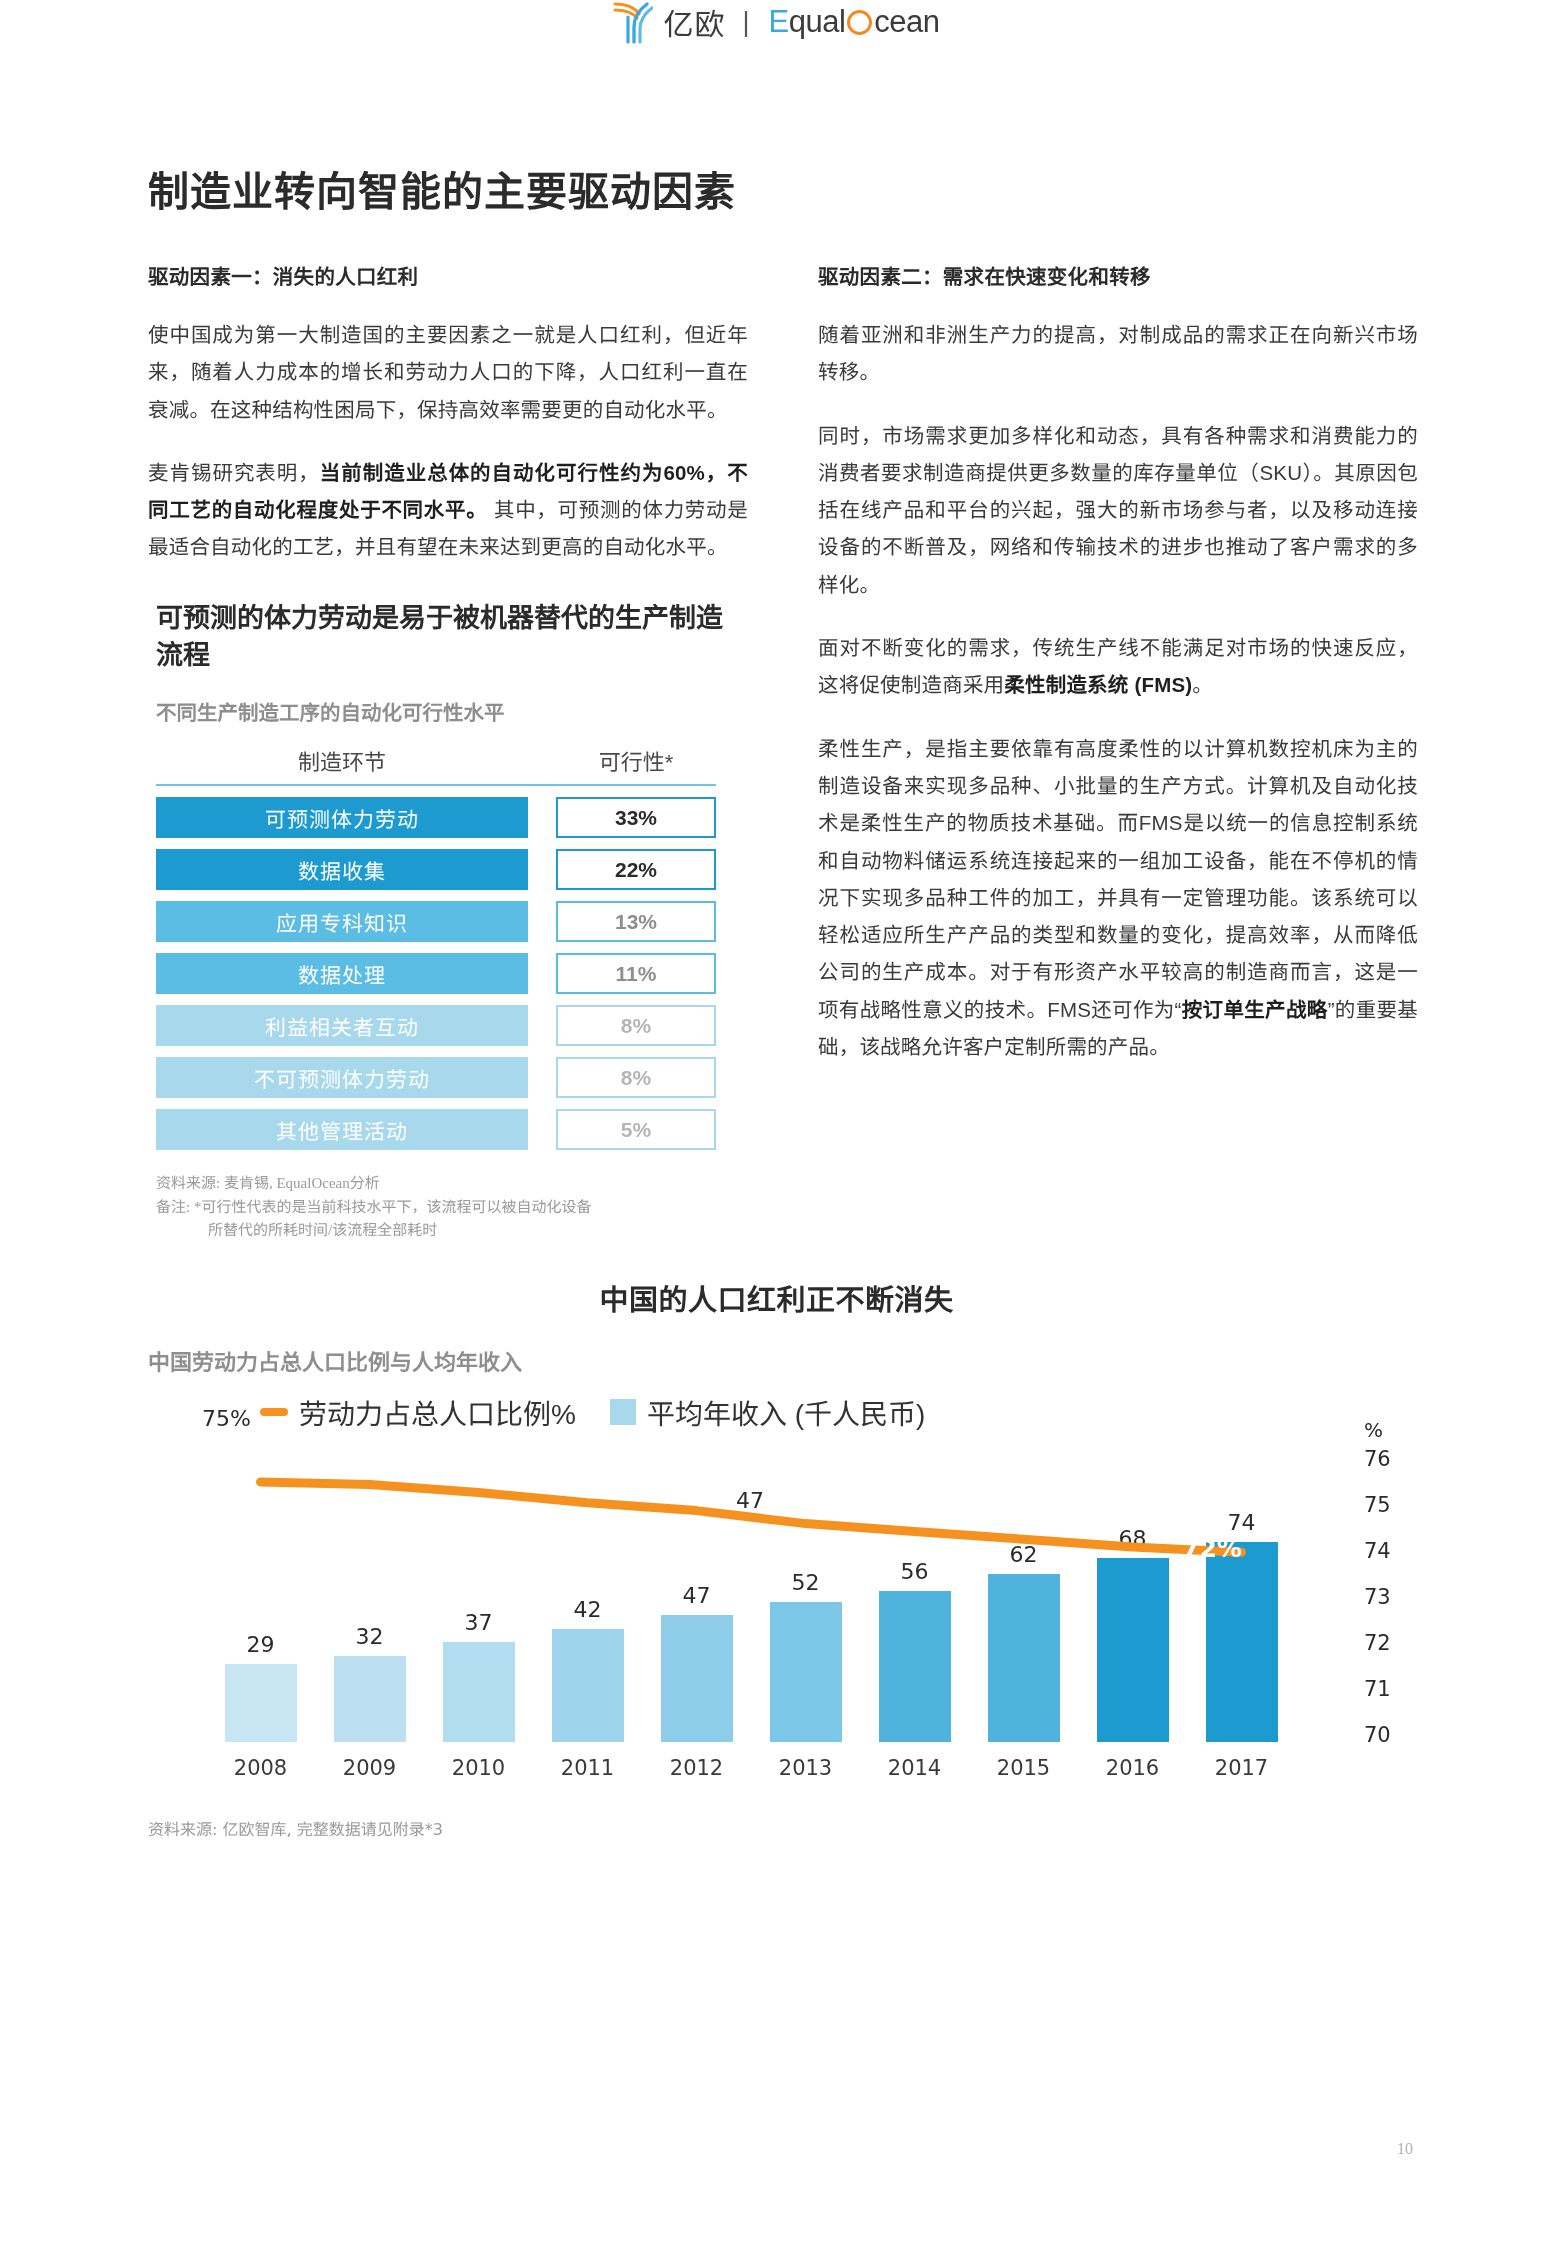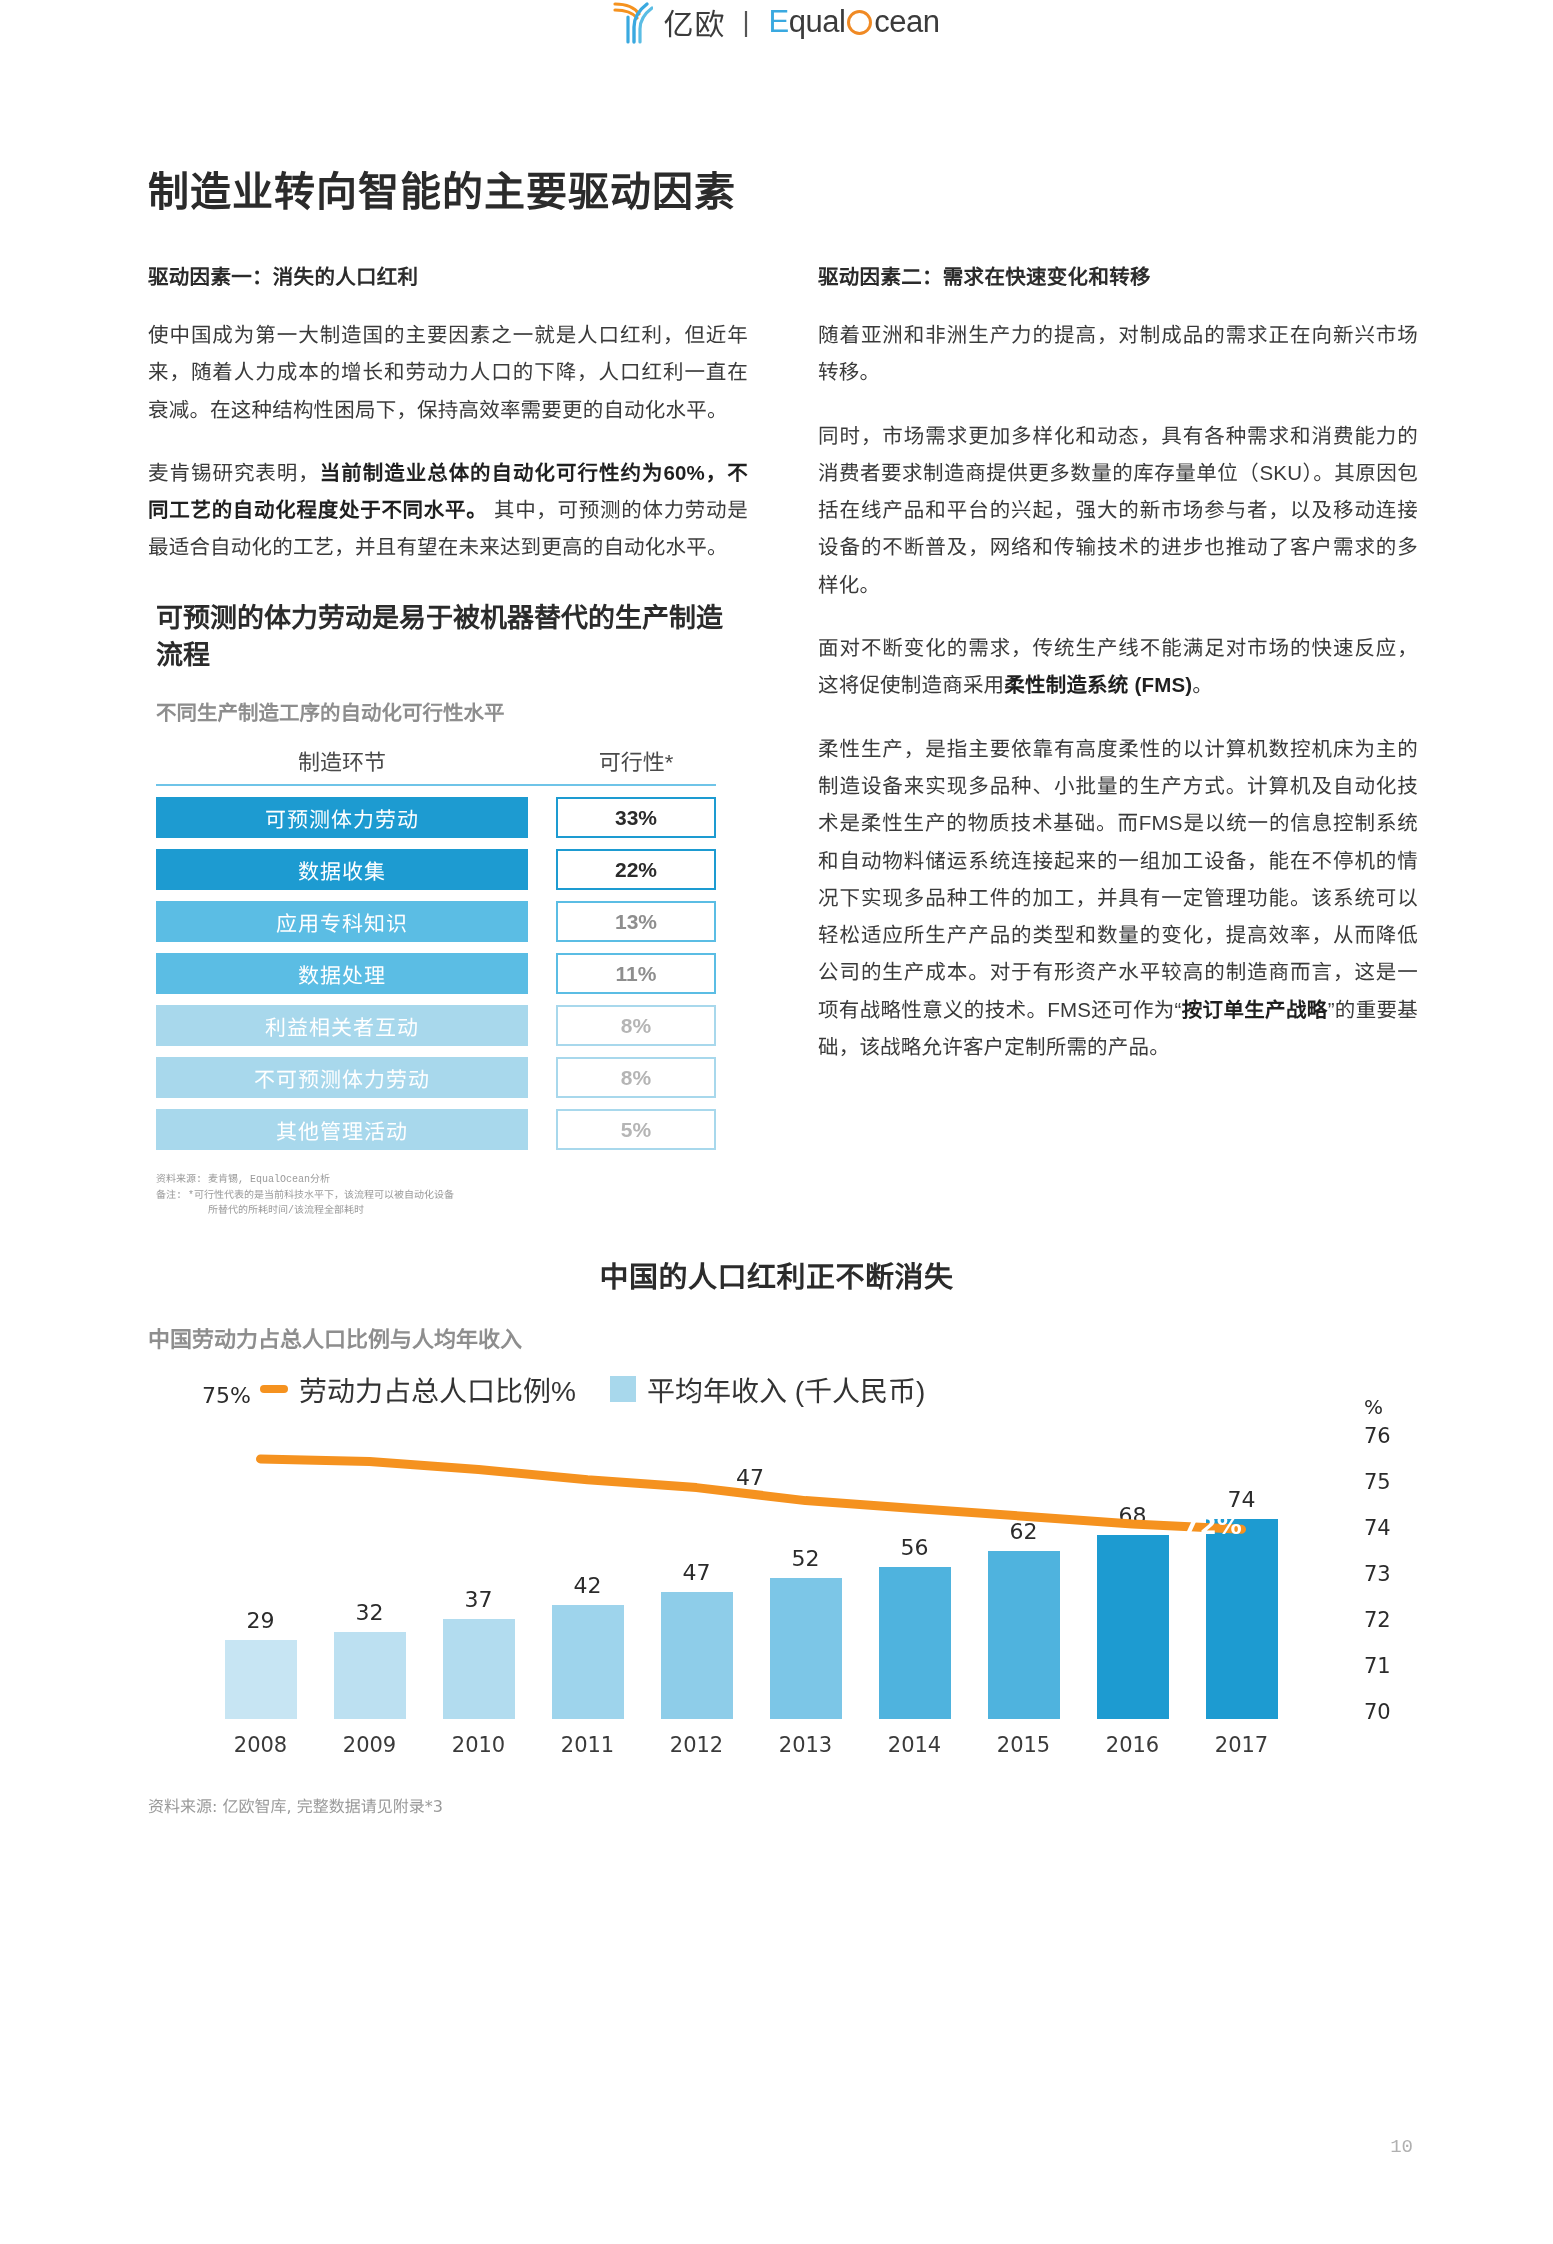--- a/index.html
+++ b/index.html
@@ -62,22 +62,22 @@
   .feas-bar {
     width: 372px; height: 41px; display: flex; align-items: center; justify-content: center;
     color: #ffffff; font-size: 21px; letter-spacing: 1px;
   }
   .feas-val {
     width: 160px; height: 41px; margin-left: 28px; background: #fff;
     display: flex; align-items: center; justify-content: center;
     font-size: 21px; font-weight: 700;
   }
   .src-note {
-    margin: 22px 0 0 8px; font-size: 10px; color: #9a9a9a; line-height: 1.55;
-    font-family: Liberation Mono, monospace;
+    margin: 22px 0 0 8px; font-size: 15px; color: #9a9a9a; line-height: 1.55;
+    font-family: Liberation Serif, serif;
   }
   .src-note .indent { padding-left: 52px; display: block; }
 
   
   .bottom { margin: 34px 0 0 0; }
   .bottom-title {
     text-align: center; font-size: 29px; font-weight: 700; color: #2b2b2b; letter-spacing: .5px;
   }
   .bottom-sub {
     margin: 26px 0 0 148px; font-size: 22px; font-weight: 700; color: #8e8e8e;
@@ -107,21 +107,21 @@
     position: absolute; left: 976px; top: 92px; font-size: 25px; color: #ffffff; font-weight: 600;
     font-family: "DejaVu Sans", sans-serif;
   }
   .yaxis { position: absolute; right: 0; top: -24px; width: 54px; text-align: left; }
   .yaxis .unit { font-size: 20px; color: #2b2b2b; margin-bottom: 7px; font-family: "DejaVu Sans", sans-serif; }
   .yaxis .tick { font-size: 21px; color: #2b2b2b; line-height: 1; margin-bottom: 25px; font-family: "DejaVu Sans", sans-serif; }
   .xaxis { width: 1090px; margin: 14px 0 0 206px; display: flex; justify-content: space-between; }
   .xaxis span { width: 109px; text-align: center; font-size: 21px; color: #3a3a3a; font-family: "DejaVu Sans", sans-serif; }
   .bottom-src { margin: 36px 0 0 148px; font-size: 16px; color: #9a9a9a; font-family: "DejaVu Sans", sans-serif; }
 
-  .page-num { position: absolute; right: 140px; bottom: 86px; font-size: 19px; color: #b0b0b0; font-family: Liberation Mono, monospace; }
+  .page-num { position: absolute; right: 140px; bottom: 86px; font-size: 16px; color: #b0b0b0; font-family: Liberation Serif, serif; }
 </style>
 </head>
 <body>
 
 <div class="page">
 
   <div class="header">
     <div class="logo">
       <svg class="logo-mark" viewBox="0 0 40 44">
         <path d="M2 4 C14 4 22 8 26 14" stroke="#f5921f" stroke-width="3.2" fill="none" stroke-linecap="round"></path>

